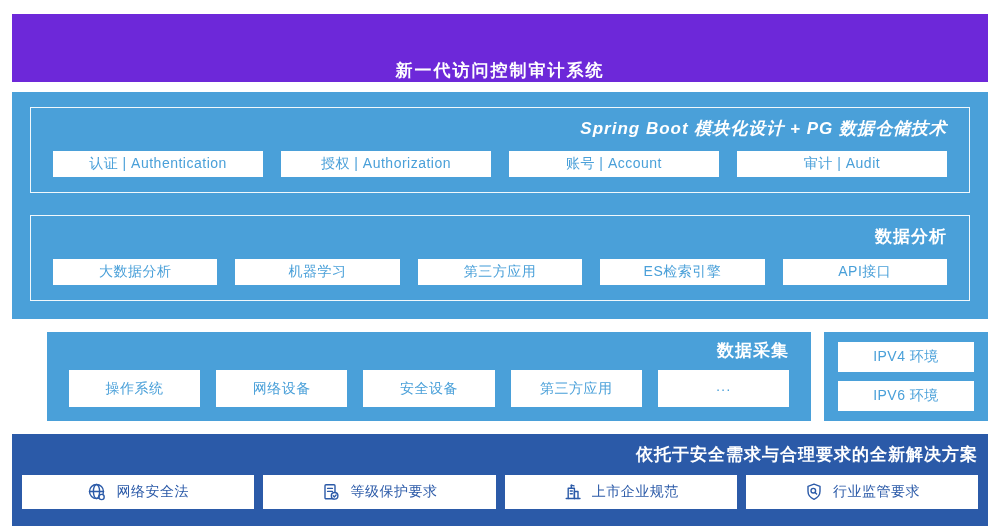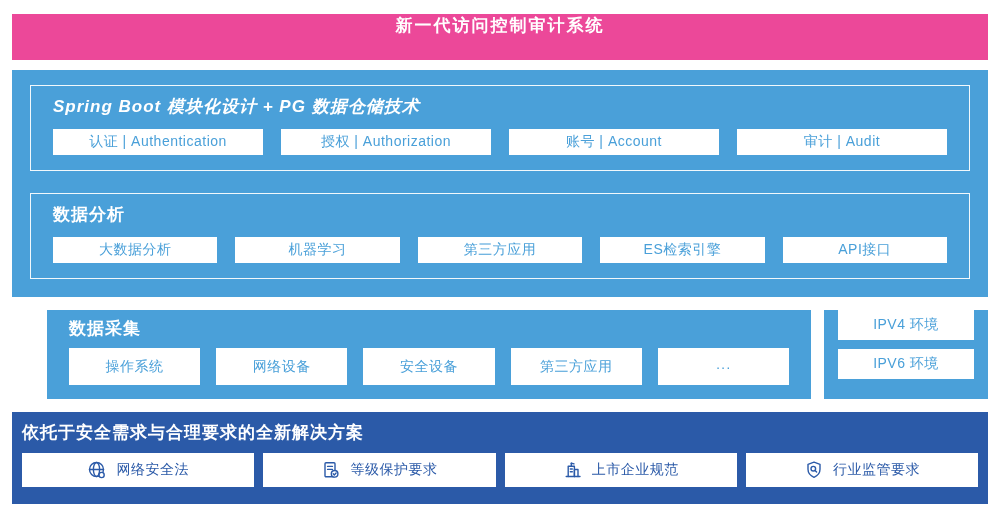--- a/index.html
+++ b/index.html
@@ -1,40 +1,40 @@
 <!DOCTYPE html>
 <html><head>
 <meta charset="utf-8">
 <style>
   * { box-sizing: border-box; margin: 0; padding: 0; }
   html,body { width:1000px; height:529px; background:#fff; }
   body { font-family:"Liberation Sans","DejaVu Sans",sans-serif; }
   .page { width:1000px; height:529px; padding:14px 12px 0 12px; display:flex; flex-direction:column; }
 
   
-  .header { height:46px; background:#ec4899; display:flex; align-items:flex-start; justify-content:center; }
+  .header { height:68px; background:#6d28d9; display:flex; align-items:flex-end; justify-content:center; }
   .header .title { color:#fff; font-size:17px; font-weight:bold; letter-spacing:2px; }
 
   
   .platform { margin-top:10px; height:227px; background:#4aa0d9; padding:15px 18px 18px 18px;
               display:flex; flex-direction:column; gap:22px; }
   .section { flex:1; border:1.5px solid rgba(255,255,255,.92); padding:9px 22px 15px 22px;
              display:flex; flex-direction:column; }
-  .section-title { color:#fff; font-size:17px; font-weight:bold; text-align:left; letter-spacing:1px; margin-bottom:11px; }
+  .section-title { color:#fff; font-size:17px; font-weight:bold; text-align:right; letter-spacing:1px; margin-bottom:11px; }
   .section-title.italic { font-style:italic; }
   .item-row { display:flex; gap:18px; flex:1; }
   .white-box { flex:1; background:#fff; display:flex; align-items:center; justify-content:center;
                color:#4aa0d9; font-size:14px; letter-spacing:.5px; }
 
   
   .mid-row { margin-top:13px; height:89px; display:flex; gap:13px;margin-left:35px; }
   .collection { flex:1; background:#4aa0d9; padding:7px 22px 14px 22px; display:flex; flex-direction:column; }
   .collection .section-title { margin-bottom:8px; }
   .env { width:164px; background:#4aa0d9; padding:0 14px; display:flex; flex-direction:column;
-         justify-content:flex-start; gap:9px; }
+         justify-content:center; gap:9px; }
   .env .white-box { flex:none; height:30px; }
 
   
   .solution { margin-top:13px; height:92px; background:#2b5aa8; padding:9px 10px 0 10px; }
   .solution .section-title { margin-bottom:9px; letter-spacing:1px; }
   .solution .item-row { gap:9px; height:34px; flex:none; }
   .sol-box { flex:1; background:#fff; display:flex; align-items:center; justify-content:center; gap:9px; }
   .sol-box span { color:#2b5aa8; font-size:14px; letter-spacing:.5px; }
   .sol-icon { width:20px; height:20px; display:block; }
   .sol-icon * { stroke:#2b5aa8; stroke-width:1.4; fill:none; stroke-linecap:round; stroke-linejoin:round; }

